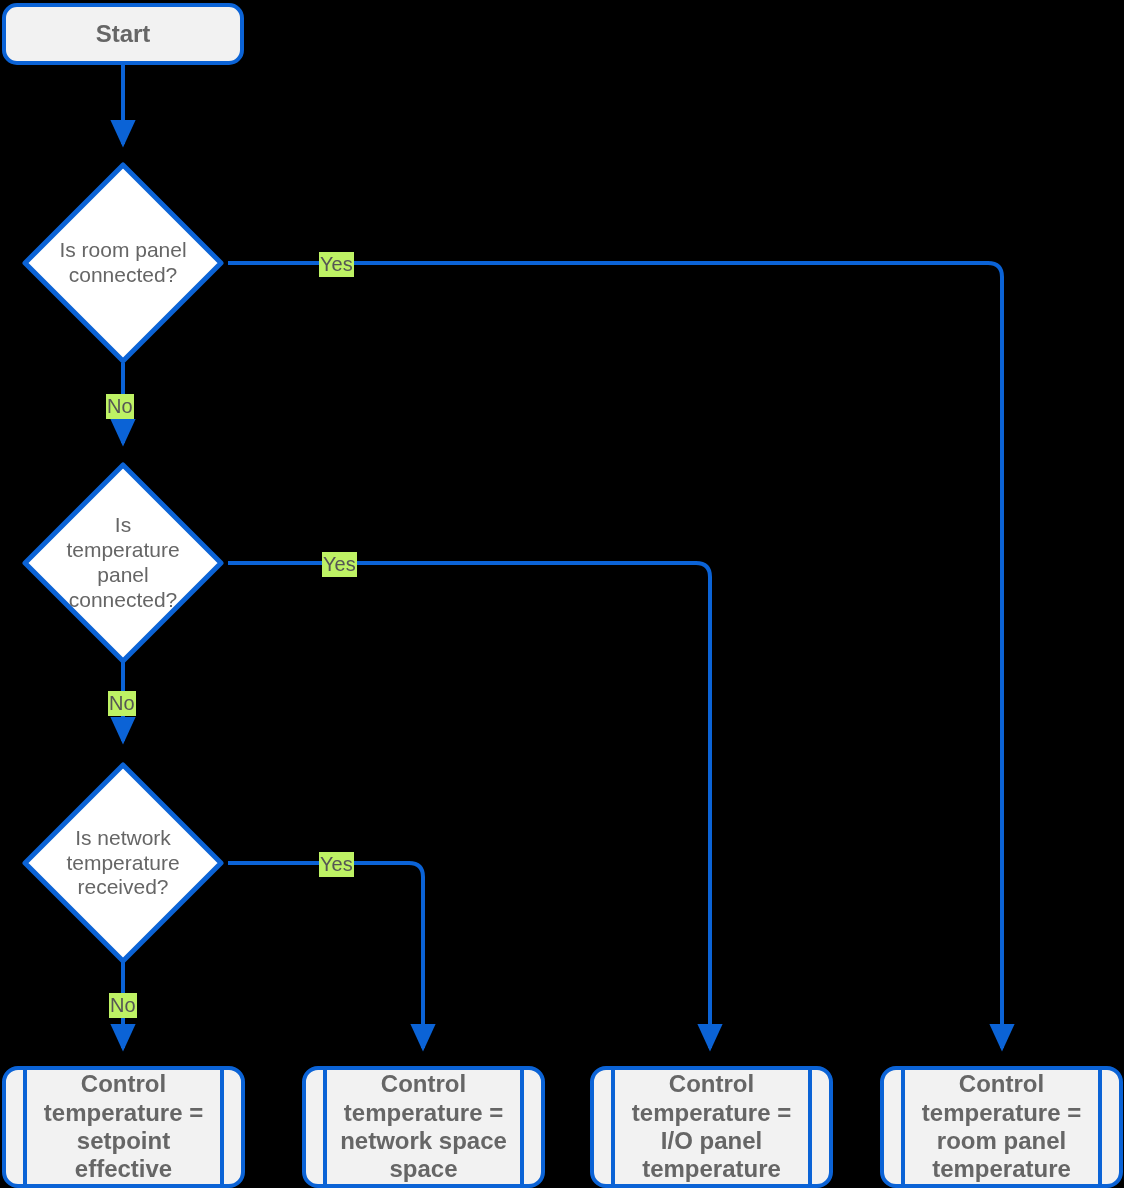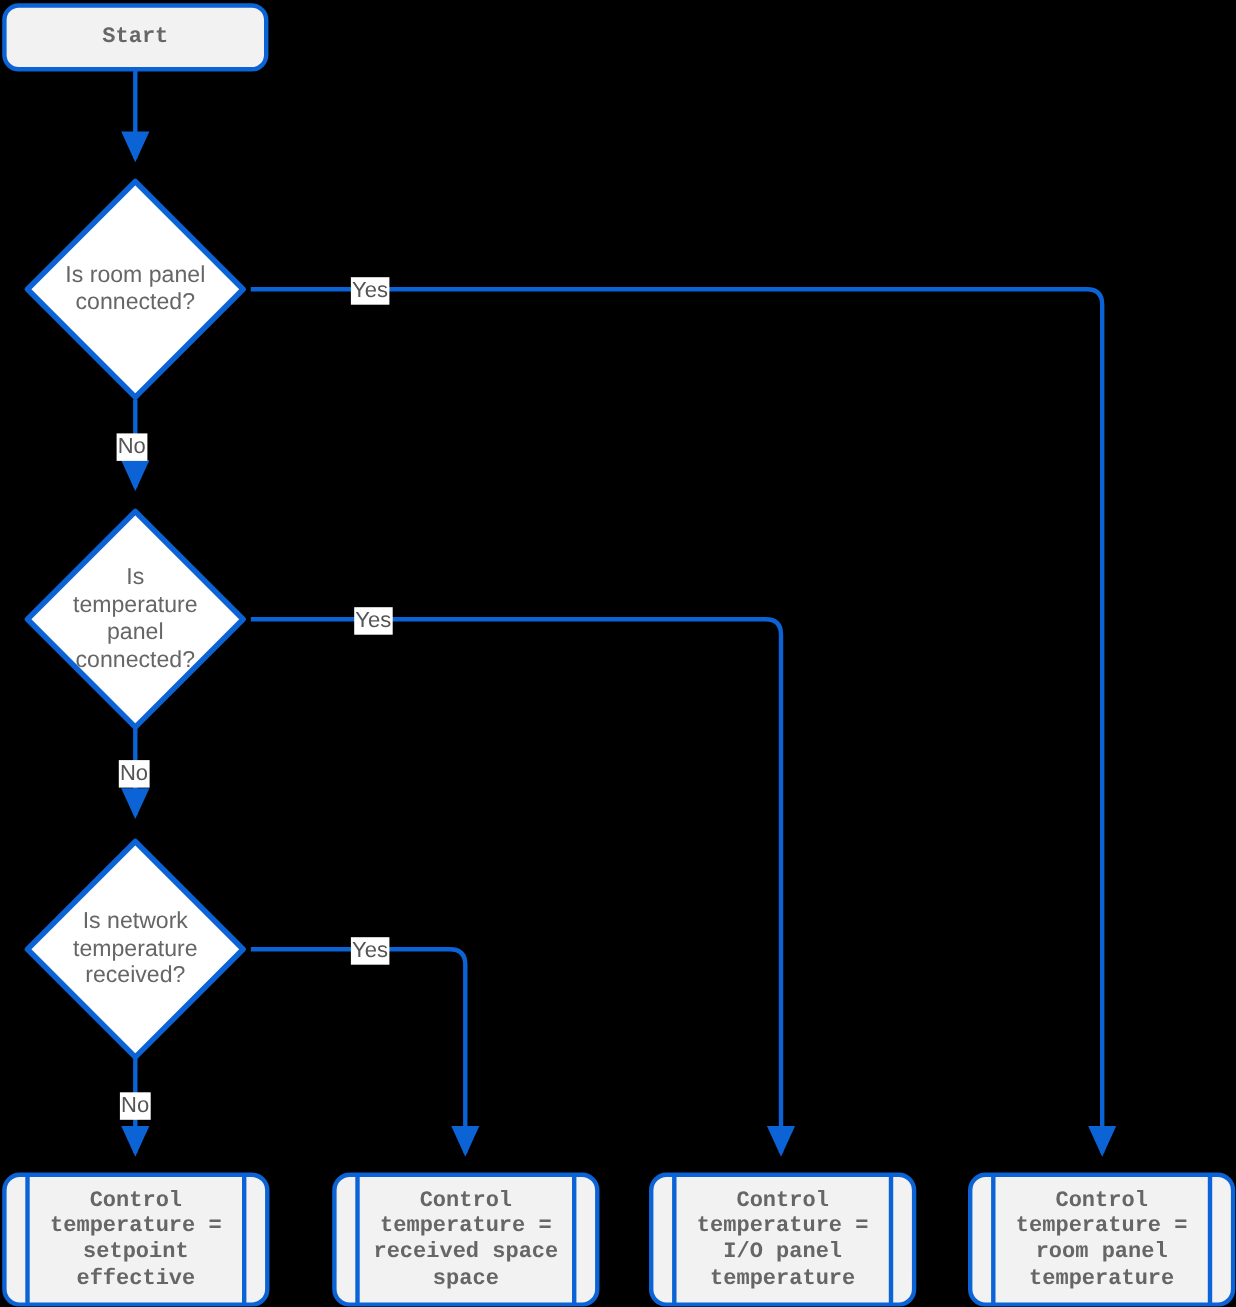--- a/index.html
+++ b/index.html
@@ -28,32 +28,31 @@
     position: absolute;
     display: flex;
     align-items: center;
     justify-content: center;
     text-align: center;
     color: #666666;
     pointer-events: none;
     line-height: 1.18;
   }
   .terminal-text {
-    font-size: 20px;
+    font-size: 24px;
     font-weight: bold;
-    font-family: Liberation Mono, monospace;
   }
   .decision-text {
     font-size: 21px;
     font-weight: normal;
   }
   .edge-label {
     position: absolute;
     color: #555555;
-    background: #ffffff;
+    background: #bef264;
     font-size: 20px;
     line-height: 1.0;
     padding: 2px 1px 3px 1px;
     white-space: nowrap;
   }
 </style>
 </head>
 <body>
 
 <div id="canvas">
@@ -148,21 +147,21 @@
   <div class="node-text terminal-text" style="left:25px; top:1068px; width:197px; height:118px; flex-direction:column;">
     <span>Control</span>
     <span>temperature =</span>
     <span>setpoint</span>
     <span>effective</span>
   </div>
 
   <div class="node-text terminal-text" style="left:325px; top:1068px; width:197px; height:118px; flex-direction:column;">
     <span>Control</span>
     <span>temperature =</span>
-    <span>received space</span>
+    <span>network space</span>
     <span>space</span>
   </div>
 
   <div class="node-text terminal-text" style="left:613px; top:1068px; width:197px; height:118px; flex-direction:column;">
     <span>Control</span>
     <span>temperature =</span>
     <span>I/O panel</span>
     <span>temperature</span>
   </div>
 

